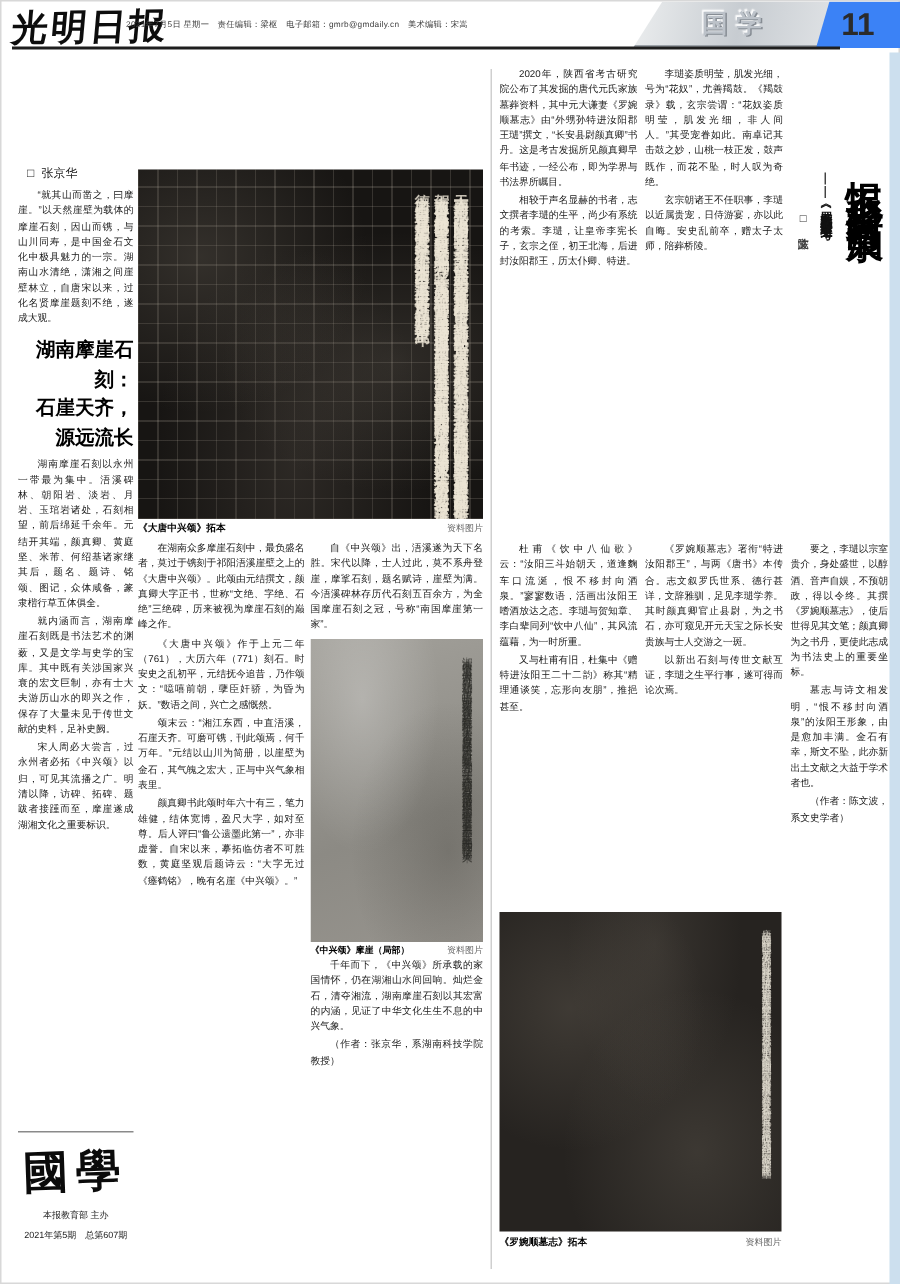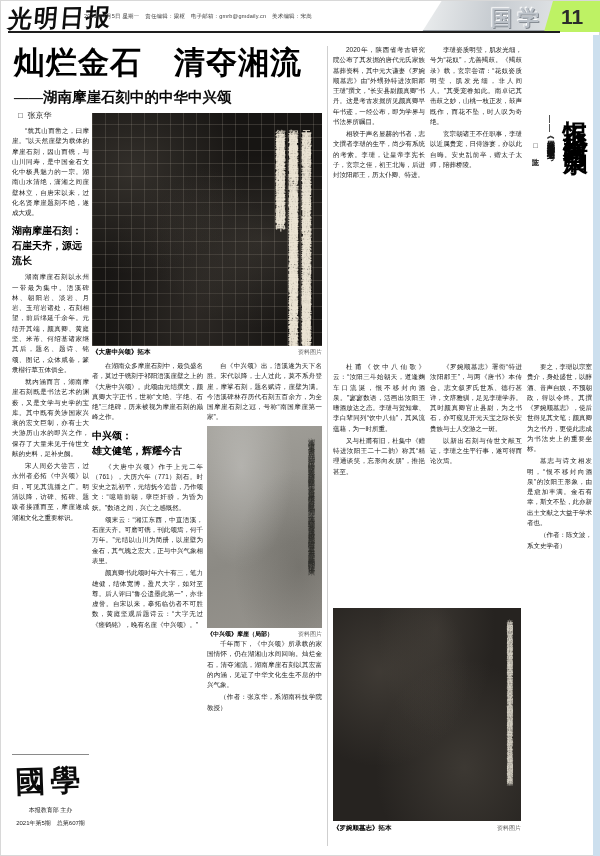--- a/index.html
+++ b/index.html
@@ -8,39 +8,39 @@
 
   
   .masthead{position:absolute;left:8px;top:2px;font-family:"Liberation Serif",serif;
             font-weight:900;font-size:24px;letter-spacing:2px;color:#0d0d0d;
             transform:skewX(-6deg) rotate(-1deg);}
   .dateline{position:absolute;left:84px;top:13px;font-size:5.5px;color:#3c3c3c;letter-spacing:.2px;white-space:nowrap;}
   .header-rule{position:absolute;left:8px;top:31px;width:552px;height:2px;background:#1e1e1e;}
   .ribbon{position:absolute;top:1px;right:0;width:178px;height:31px;}
   .ribbon .band{position:absolute;inset:0;background:linear-gradient(100deg,#eceeef 0%,#c7ccd1 40%,#dde0e3 72%,#f4f5f6 100%);
                 clip-path:polygon(11% 0,100% 0,100% 100%,0 100%);border-bottom:2px solid #9ca2a8;}
-  .ribbon .section-label{position:absolute;left:46px;top:3px;font-size:21px;font-weight:900;letter-spacing:6px;
-                color:#bcc2c9;text-shadow:1px 1px 0 #868c93,-1px -1px 1px #ffffff;font-family:"Liberation Serif",serif;margin-left:23px;}
-  .num-chip{position:absolute;right:0;top:0;width:56px;height:31px;background:#bef264;
+  .ribbon .section-label{position:absolute;left:46px;top:3px;font-size:17px;font-weight:900;letter-spacing:6px;
+                color:#bcc2c9;text-shadow:1px 1px 0 #868c93,-1px -1px 1px #ffffff;font-family:"Liberation Serif",serif;}
+  .num-chip{position:absolute;right:0;top:0;width:56px;height:31px;background:#3b82f6;
             clip-path:polygon(16% 0,100% 0,100% 100%,0 100%);display:flex;align-items:center;justify-content:center;}
   .num-chip span{font-size:21px;font-weight:700;color:#2b2b2b;font-family:"Liberation Sans",sans-serif;}
   .edge-band{position:absolute;left:593px;top:35px;width:7px;height:821px;background:#ccdfee;}
   .vsep{position:absolute;left:327px;top:46px;width:1px;height:800px;background:#cfcfcf;}
 
   
   .headline{position:absolute;left:14px;top:42px;font-family:"Liberation Serif",serif;
             font-size:31px;font-weight:900;letter-spacing:1px;color:#000;}
   .subheadline{position:absolute;left:14px;top:88px;font-family:"Liberation Serif",serif;
             font-size:14.5px;font-weight:700;color:#0a0a0a;}
   .byline{position:absolute;left:18px;top:110px;font-size:8px;color:#222;font-family:Liberation Mono, monospace;}
 
   
   .col{position:absolute;overflow:hidden;text-align:justify;font-size:6.5px;line-height:1.58;color:#191919;}
   .col p{margin:0 0 2px;text-indent:2em;}
-  .subhead{font-weight:700;text-align:left;font-size:10px;line-height:1.5;margin:5px 0 4px;color:#000;}
+  .subhead{font-weight:700;text-align:right;font-size:13px;line-height:1.5;margin:5px 0 4px;color:#000;}
   .subhead div{text-indent:0;}
   .caprow{position:absolute;display:flex;justify-content:space-between;align-items:flex-end;}
   .cap{font-size:6.5px;font-weight:700;color:#000;}
   .credit{font-size:6px;color:#666;}
 
   
   .rub{overflow:hidden;writing-mode:vertical-rl;box-sizing:border-box;}
   .rub-dark{position:absolute;left:92px;top:113px;width:230px;height:233px;padding:8px 9px;
         background:
           radial-gradient(ellipse at 18% 25%, rgba(105,98,88,.35), transparent 42%),
@@ -92,22 +92,20 @@
     <div class="band"></div>
     <div class="section-label">国学</div>
     <div class="num-chip">
       <span>11</span>
     </div>
   </div>
   <div class="header-rule"></div>
   <div class="edge-band"></div>
   <div class="vsep"></div>
 
-  <div class="headline">灿烂金石　清夺湘流</div>
-  <div class="subheadline">——湖南摩崖石刻中的中华中兴颂</div>
   <div class="byline">□ 张京华</div>
 
   <div class="col" style="left:12px;top:126px;width:77px;height:622px;">
     <div>
         <p>“就其山而凿之，曰摩崖。”以天然崖壁为载体的摩崖石刻，因山而镌，与山川同寿，是中国金石文化中极具魅力的一宗。湖南山水清绝，潇湘之间崖壁林立，自唐宋以来，过化名贤摩崖题刻不绝，遂成大观。</p>
       </div>
     <div class="subhead">
       <div>湖南摩崖石刻：</div>
       <div>石崖天齐，源远流长</div>
     </div>
@@ -121,24 +119,20 @@
   <div class="rub rub-dark">天寶十四載安祿山陷洛陽明年陷長安天子幸蜀太子即位於靈武明年皇帝移軍鳳翔其年復兩京上皇還京師於戲前代帝王有盛德大業者必見於歌頌若今歌頌大業刻之金石非老於文學其誰宜為頌曰噫嘻前朝孽臣姦驕為昏為妖邊將騁兵毒亂國經群生失寧大駕南巡百僚竄身奉賊稱臣天將昌唐繄睨我皇匹馬北方獨立一呼千麾萬旟戎卒前驅我師其東儲皇撫戎蕩攘群凶復服指期曾不踰時有國無之事有至難宗廟再安二聖重歡地闢天開蠲除祅災瑞慶大來凶徒逆儔涵濡天休死生堪羞功勞位尊忠烈名存澤流子孫盛德之興山高日昇萬福是膺能令大君聲容沄沄不在斯文湘江東西中直浯溪石崖天齊可磨可鐫刊此頌焉何千萬年</div>
   <div class="caprow" style="left:92px;top:348px;width:230px;">
     <span class="cap">《大唐中兴颂》拓本</span>
     <span class="credit">资料图片</span>
   </div>
 
   <div class="col" style="left:92px;top:361px;width:111px;height:486px;">
     <div>
         <p>在湖南众多摩崖石刻中，最负盛名者，莫过于镌刻于祁阳浯溪崖壁之上的《大唐中兴颂》。此颂由元结撰文，颜真卿大字正书，世称“文绝、字绝、石绝”三绝碑，历来被视为摩崖石刻的巅峰之作。</p>
       </div>
-    <div class="subhead">
-      <div>中兴颂：</div>
-      <div>雄文健笔，辉耀今古</div>
-    </div>
     <div>
         <p>《大唐中兴颂》作于上元二年（761），大历六年（771）刻石。时安史之乱初平，元结抚今追昔，乃作颂文：“噫嘻前朝，孽臣奸骄，为昏为妖。”数语之间，兴亡之感慨然。</p>
         <p>颂末云：“湘江东西，中直浯溪，石崖天齐。可磨可镌，刊此颂焉，何千万年。”元结以山川为简册，以崖壁为金石，其气魄之宏大，正与中兴气象相表里。</p>
         <p>颜真卿书此颂时年六十有三，笔力雄健，结体宽博，盈尺大字，如对至尊。后人评曰“鲁公遗墨此第一”，亦非虚誉。自宋以来，摹拓临仿者不可胜数，黄庭坚观后题诗云：“大字无过《瘗鹤铭》，晚有名崖《中兴颂》。”</p>
       </div>
   </div>
 
   <div class="col" style="left:207px;top:361px;width:115px;height:486px;">
     <div>
         <p>自《中兴颂》出，浯溪遂为天下名胜。宋代以降，士人过此，莫不系舟登崖，摩挲石刻，题名赋诗，崖壁为满。今浯溪碑林存历代石刻五百余方，为全国摩崖石刻之冠，号称“南国摩崖第一家”。</p>

